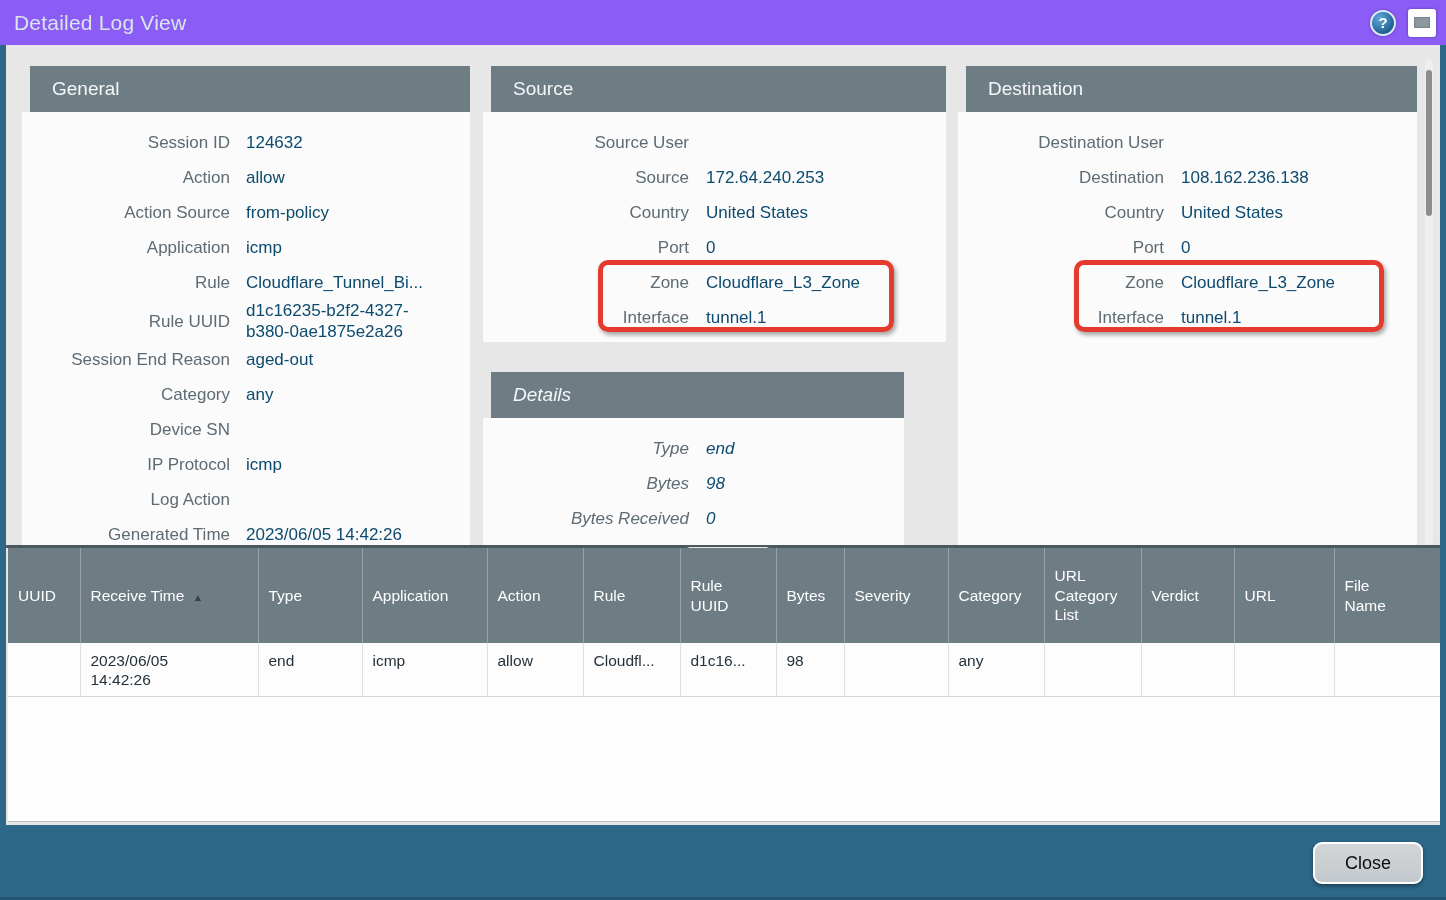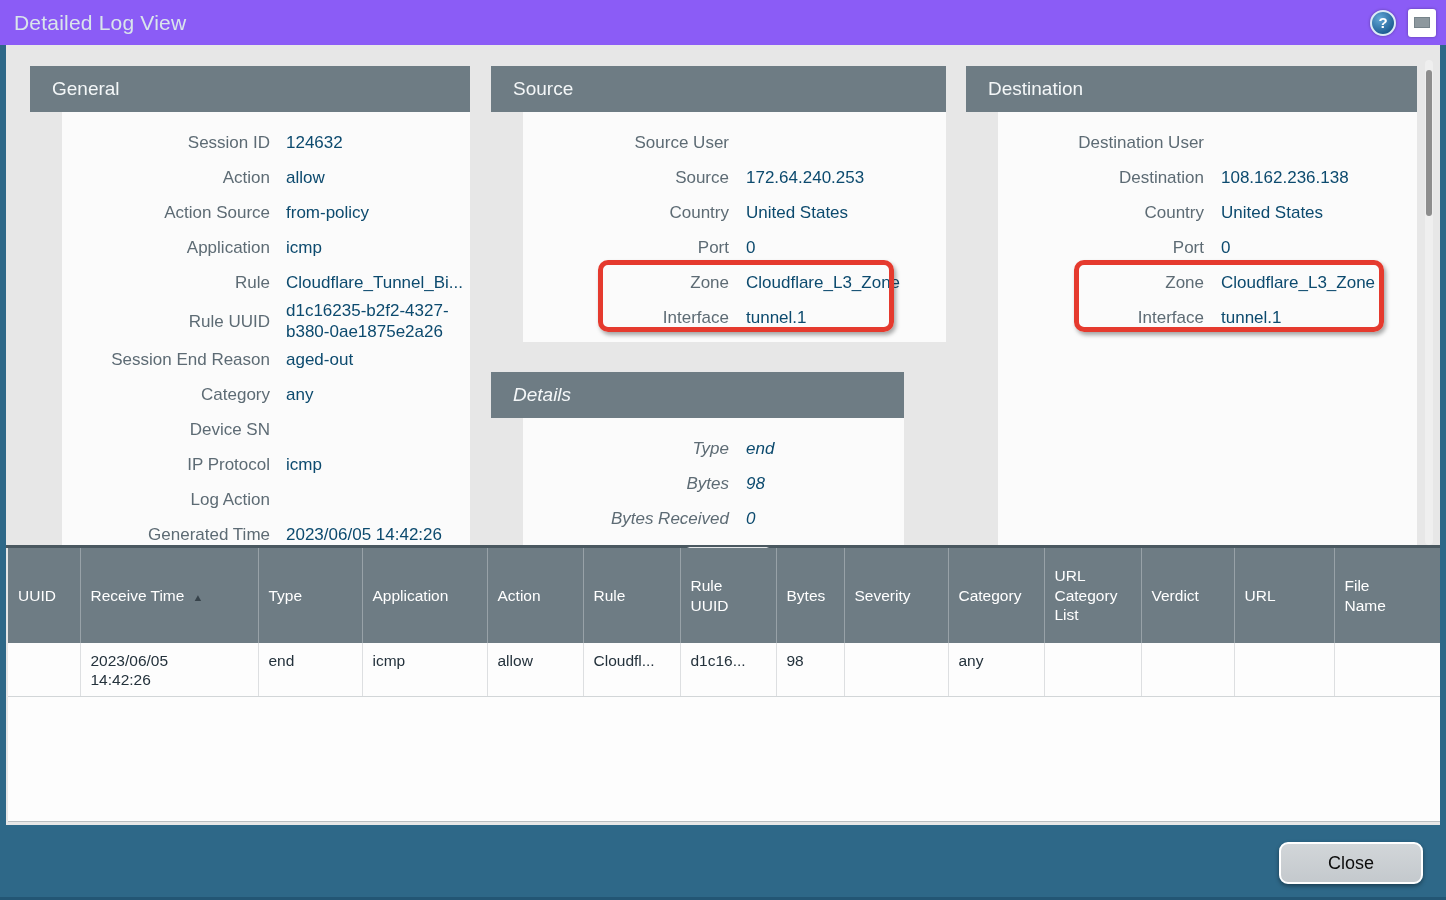--- a/index.html
+++ b/index.html
@@ -17,21 +17,21 @@
     box-shadow:0 0 3px rgba(0,0,0,.35); cursor:pointer; }
   .win-icon { width:28px; height:28px; background:#fff; border-radius:3px; display:flex; align-items:center; justify-content:center;
     box-shadow:0 0 3px rgba(0,0,0,.35); cursor:pointer; }
   .win-icon .inner { width:16px; height:11px; background:#8d989e; border:1px solid #76838a; }
 
   
   .content { position:absolute; top:45px; left:6px; width:1434px; height:780px; background:#e7e7e7; overflow:hidden; }
 
   .panel { position:absolute; overflow:hidden;padding-left:8px; }
   .panel-header { height:46px; background:#6e7c84; color:#f4f7f8; font-size:19px; line-height:46px; padding-left:22px; }
-  .panel-body { position:absolute; top:46px; left:0; right:0; bottom:0; background:#fbfbfb; padding-top:14px;margin-left:40px; }
+  .panel-body { position:absolute; top:46px; left:0; right:0; bottom:0; background:#fbfbfb; padding-top:14px; }
 
   .panel-general     { left:16px;  top:21px;  width:448px; height:479px; }
   .panel-source      { left:477px; top:21px;  width:463px; height:276px; }
   .panel-details     { left:477px; top:327px; width:421px; height:173px;font-style:italic; }
   .panel-destination { left:952px; top:21px;  width:459px; height:479px; }
 
   .prow { display:flex; align-items:center; min-height:35px; padding-right:14px; }
   .plabel { width:206px; flex-shrink:0; text-align:right; color:#5d6b74; font-size:17px; margin-right:17px; line-height:1.2; }
   .pvalue { flex:1; color:#0c4a6e; font-size:17px; line-height:1.22; word-wrap:break-word; }
   .panel-general .plabel { width:208px; margin-right:16px; }
@@ -63,21 +63,21 @@
   table.log td { font-size:15.5px; color:#24323c; padding:8px 10px 6px; vertical-align:top; height:52px;
     border-right:1px solid #dddfe1; border-bottom:1px solid #d2d6d8; background:#fdfdfd; line-height:1.25; }
   table.log td:last-child { border-right:none; }
   .sort-icon { display:inline-block; margin-left:8px; font-size:11px; color:#37434b; transform:scaleY(.9); }
   .wrap-narrow { display:inline-block; max-width:90px; }
   .wrap-fname  { display:inline-block; max-width:50px; }
   .wrap-ruuid  { display:inline-block; max-width:60px; }
 
   
   .footer { position:absolute; left:0; bottom:0; width:100%; height:75px; background:#2e6888; border-bottom:3px solid #235674; }
-  .close-btn { position:absolute; right:23px; top:17px; width:144px; height:42px; background:linear-gradient(#d2d6d9,#c4c9cd);
+  .close-btn { position:absolute; right:23px; top:17px; width:110px; height:42px; background:linear-gradient(#d2d6d9,#c4c9cd);
     border:2px solid #fff; border-radius:9px; font-family:"Liberation Sans",sans-serif; font-size:18px; color:#0c0c0c;
     box-shadow:0 2px 4px rgba(0,0,0,.4); cursor:pointer; }
 </style>
 </head>
 <body>
 
 <div class="window">
 
   <div class="titlebar">
     <span class="title">Detailed Log View</span>

